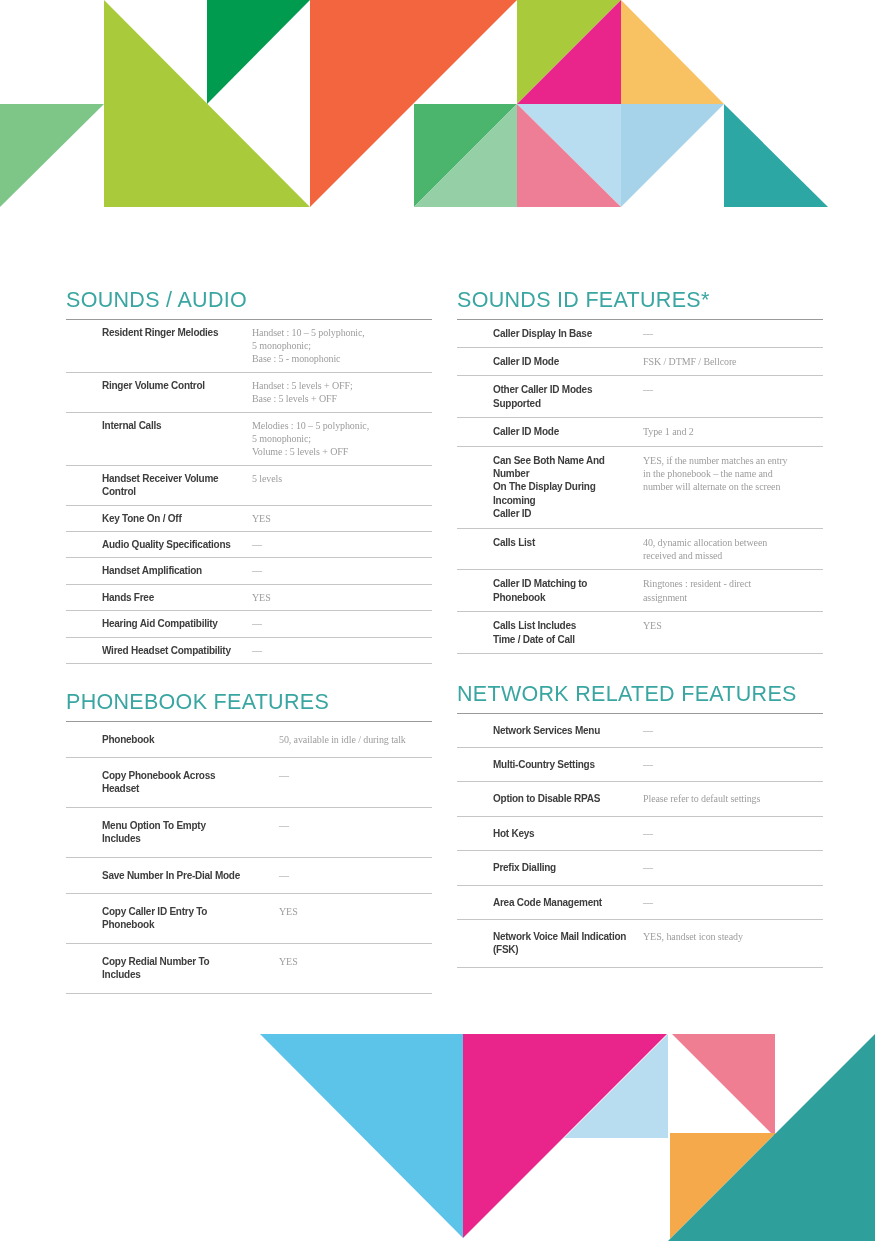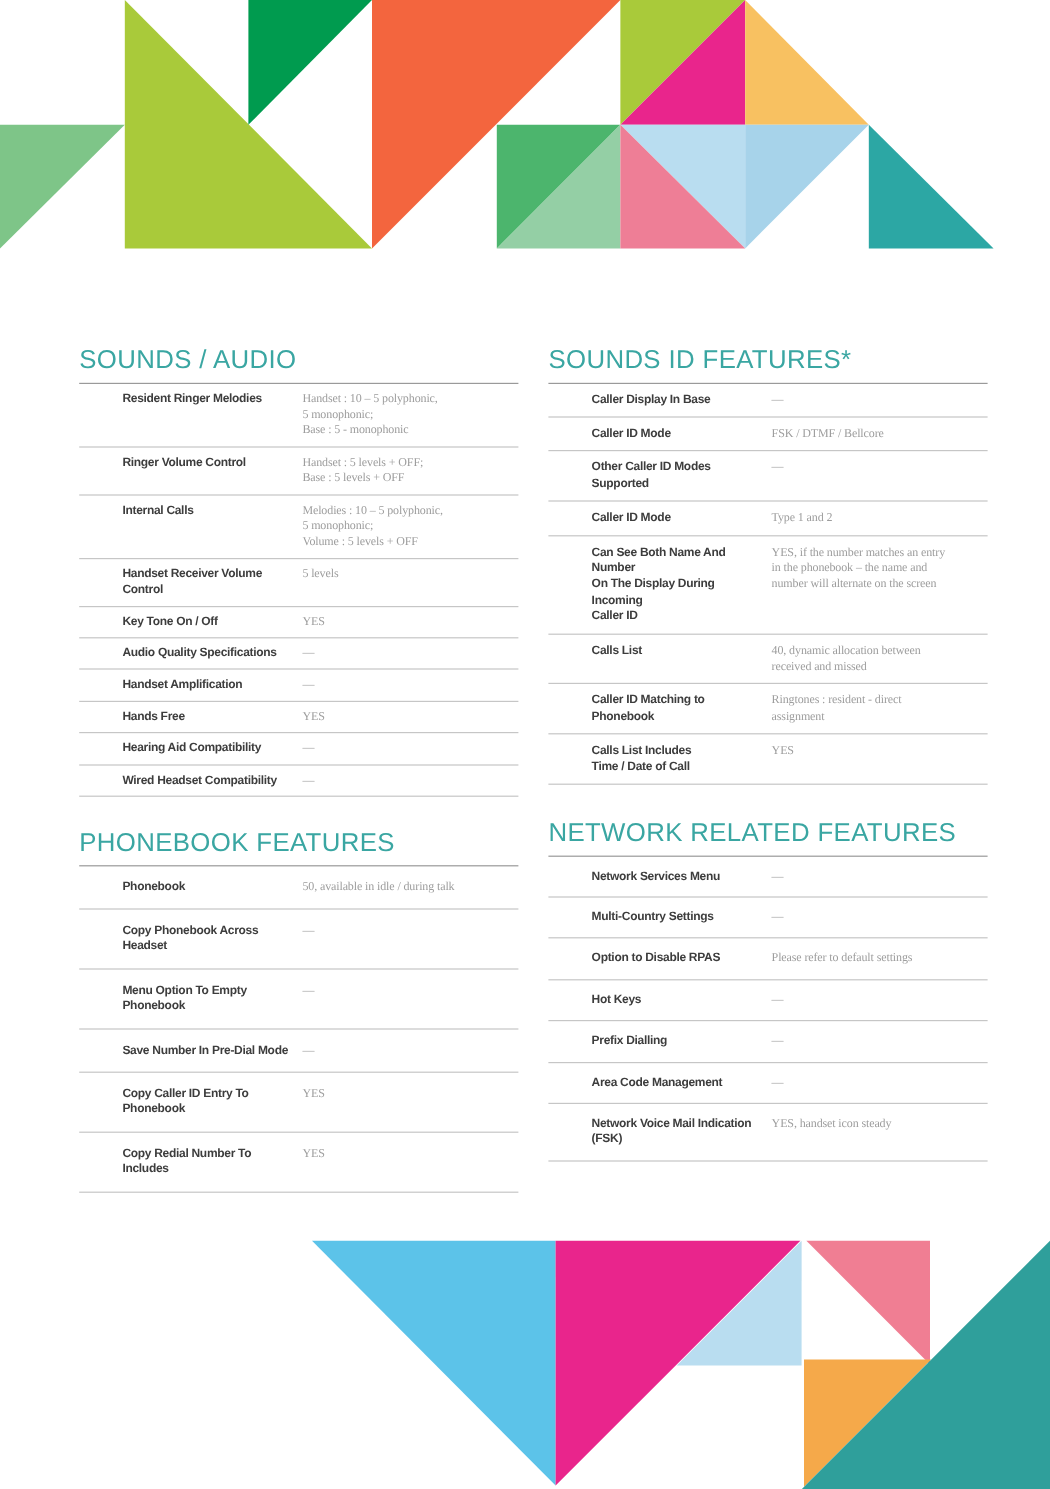--- a/index.html
+++ b/index.html
@@ -35,21 +35,21 @@
     border-bottom: 1.5px solid var(--titleRule, #9a9a9a);
   }
 
   .row {
     display: flex;
     align-items: flex-start;
     border-bottom: 1px solid var(--rowRule, #c5c5c5);
   }
   .t-audio .row { padding: 6px 0 6px; }
   .t-caller .row { padding: 7px 0 7px; }
-  .t-phone .row { padding: 11px 0 11px; }
+  .t-phone .row { padding: 11px 0 11px; gap: 27px; }
   .t-net   .row { padding: 10px 0 10px; }
 
   .label {
     flex: 0 0 186px;
     width: 186px;
     padding-right: 8px;
     box-sizing: border-box;
     font-size: 10px;
     font-weight: 700;
     letter-spacing: -0.25px;
@@ -155,21 +155,21 @@
         <div>
           <div class="row">
             <div class="label">Phonebook</div>
             <div class="value">50, available in idle / during talk</div>
           </div>
           <div class="row">
             <div class="label">Copy Phonebook Across Headset</div>
             <div class="value">—</div>
           </div>
           <div class="row">
-            <div class="label">Menu Option To Empty Phonebook</div>
+            <div class="label">Menu Option To Empty Includes</div>
             <div class="value">—</div>
           </div>
           <div class="row">
             <div class="label">Save Number In Pre-Dial Mode</div>
             <div class="value">—</div>
           </div>
           <div class="row">
             <div class="label">Copy Caller ID Entry To Phonebook</div>
             <div class="value">YES</div>
           </div>

